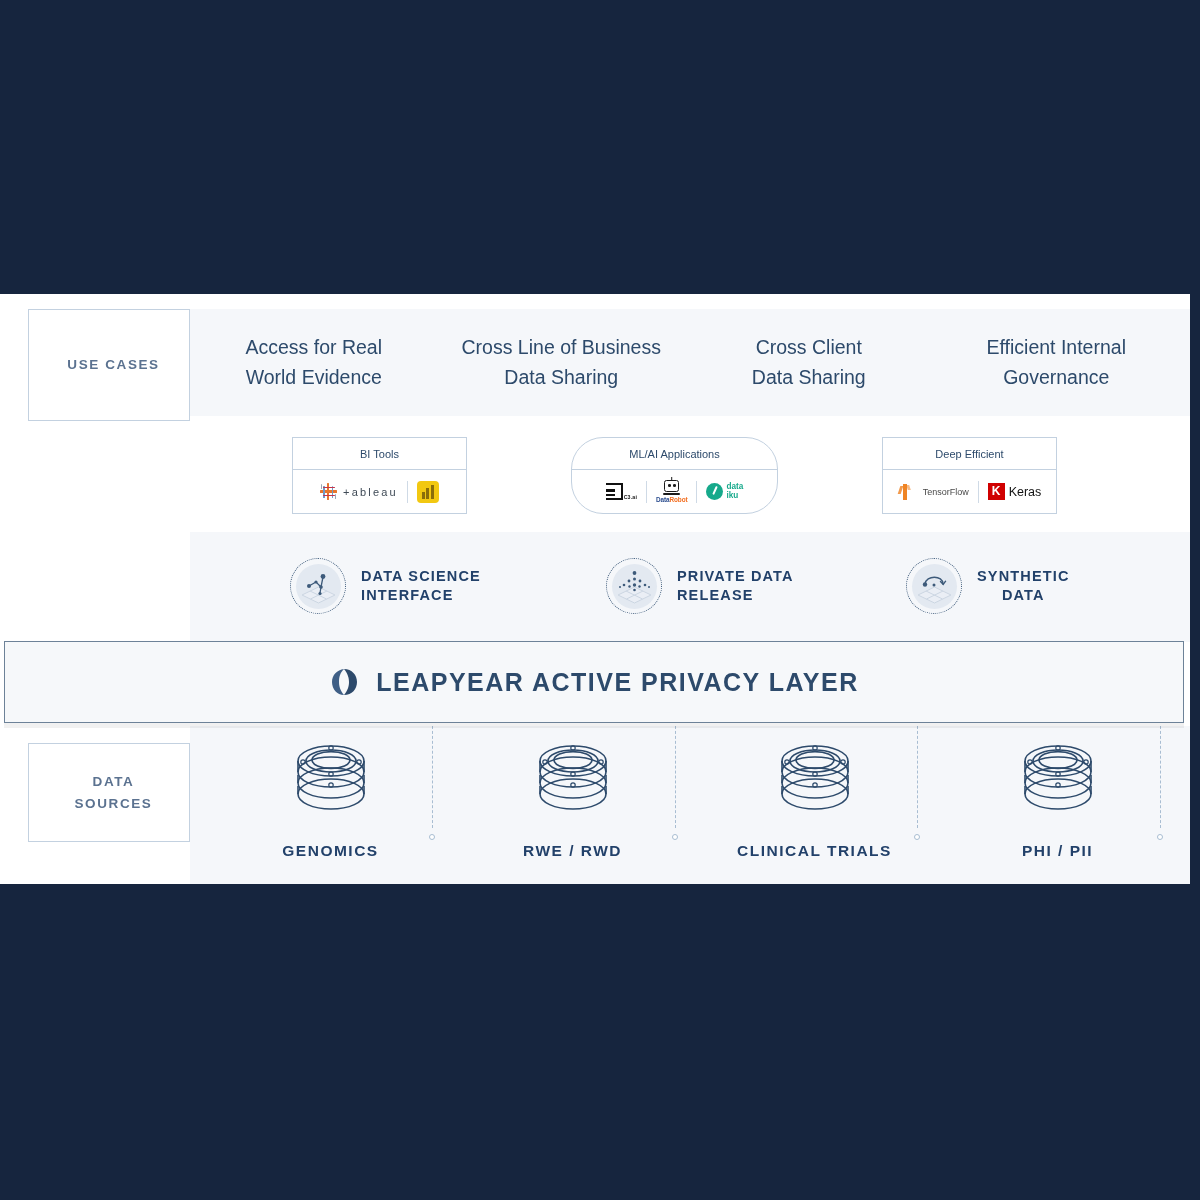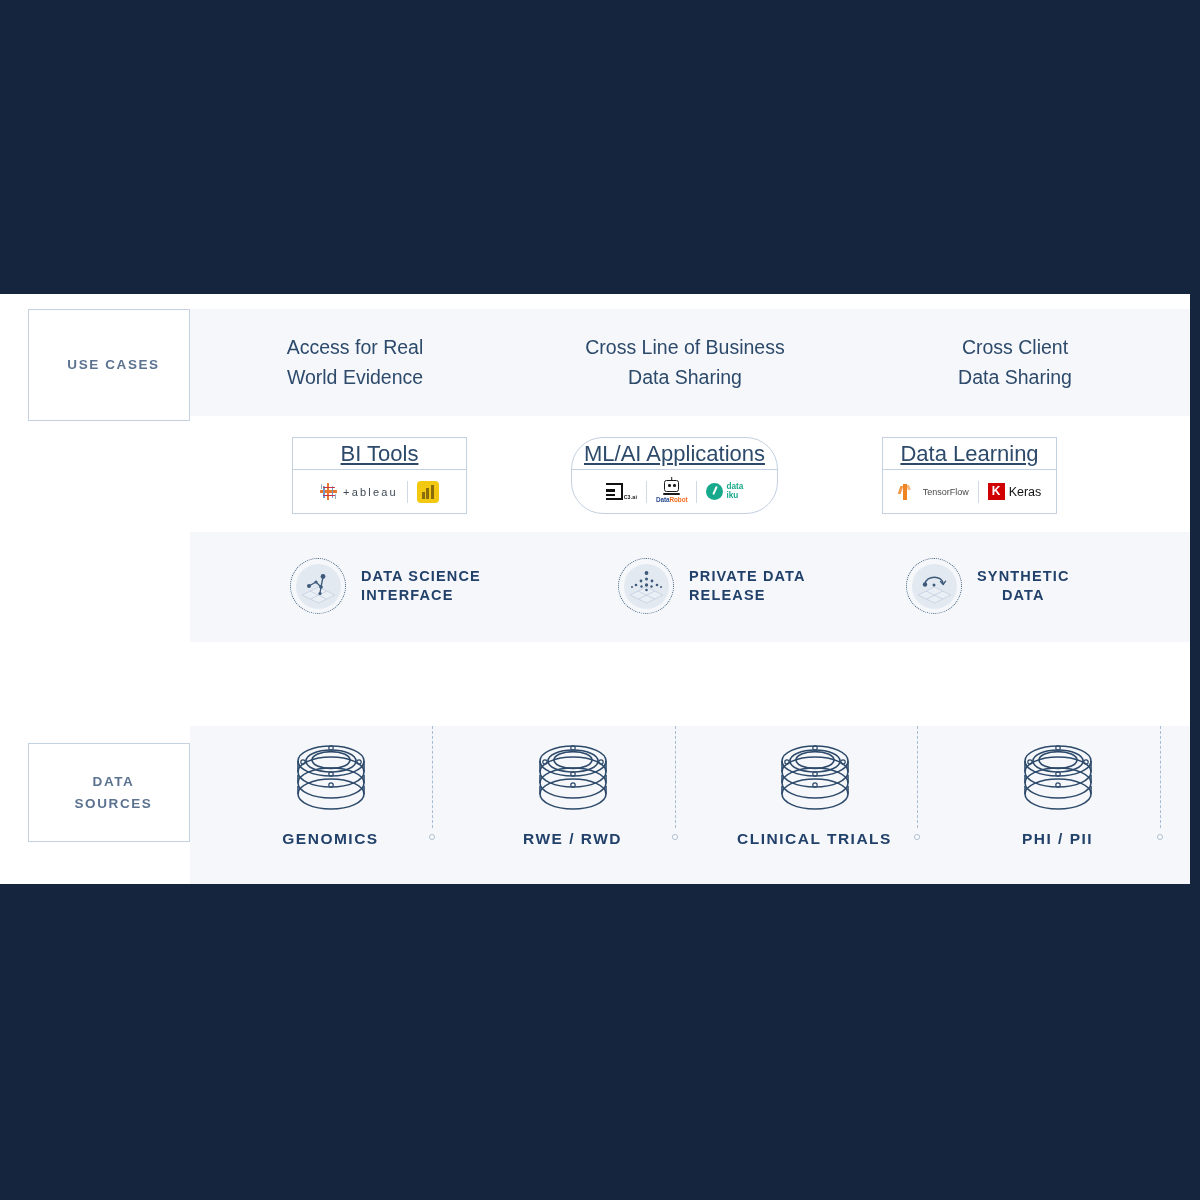--- a/index.html
+++ b/index.html
@@ -69,23 +69,22 @@
   .appcard {
     position: absolute; top: 16px;
     border: 1px solid #c3d1e0;
     background: #ffffff;
   }
   .appcard-title {
     height: 32px;
     border-bottom: 1px solid #c3d1e0;
     display: flex; align-items: center; justify-content: center;
     color: #2d4a6b;
-    font-size: 22px;
+    font-size: 11px;
     font-family: "Liberation Sans Narrow", "Liberation Sans", sans-serif;
-    text-decoration: underline;
   }
   .appcard-logos {
     height: 43px;
     display: flex; align-items: center; justify-content: center;
   }
   .logo-slot {
     display: flex; align-items: center; justify-content: center;
     height: 30px; padding: 0 9px;
   }
   .logo-div { width: 1px; height: 22px; background: #cfdae6; }
@@ -212,21 +211,21 @@
   .dashline {
     position: absolute; top: 0; width: 1px; height: 102px;
     border-left: 1.4px dashed #a8bdd2;
   }
   .dashdot {
     position: absolute; width: 6px; height: 6px; border-radius: 50%;
     border: 1.2px solid #a8bdd2; background: #fff;
   }
   .source { position: absolute; top: 10px; text-align: center; }
   .source-label {
-    margin-top: 8px; color: #22416a; font-size: 15.5px; font-weight: bold;
+    margin-top: 20px; color: #22416a; font-size: 15.5px; font-weight: bold;
     letter-spacing: 1.5px;
     font-family: "Liberation Sans Narrow", "Liberation Sans", sans-serif;
   }
 </style>
 </head>
 <body>
 
 <div id="stage">
   <div id="canvas">
 
@@ -242,20 +241,22 @@
 SOURCES</span>
     </div>
 
     <div id="usecases-row">
       <div class="usecase">Access for Real
 World Evidence</div>
       <div class="usecase">Cross Line of Business
 Data Sharing</div>
       <div class="usecase">Cross Client
 Data Sharing</div>
+      <div class="usecase">Efficient Internal
+Governance</div>
     </div>
 
     <div id="apps-row">
 
       <div class="appcard" style="left:102px; width:175px;">
         <div class="appcard-title">BI Tools</div>
         <div class="appcard-logos">
           <div class="logo-slot">
             <div class="lg-tableau">
               <span class="tab-mark">
@@ -307,21 +308,21 @@
             <div class="lg-diku">
               <span class="diku-mark"></span>
               <span class="diku-txt" style="white-space:pre-line">data
 iku</span>
             </div>
           </div>
         </div>
       </div>
 
       <div class="appcard" style="left:692px; width:175px;">
-        <div class="appcard-title">Data Learning</div>
+        <div class="appcard-title">Deep Efficient</div>
         <div class="appcard-logos">
           <div class="logo-slot">
             <div class="lg-tf">
               <span class="tf-mark">
                 <i style="left:5px;top:0;width:4px;height:16px;"></i>
                 <i style="left:1px;top:2px;width:3.4px;height:8px;transform:skewX(-18deg);opacity:.82"></i>
                 <i style="left:9px;top:1px;width:3.4px;height:5px;transform:skewX(18deg);opacity:.55"></i>
               </span>
               <span class="tf-txt">TensorFlow</span>
             </div>
@@ -358,21 +359,21 @@
                   <circle cx="25" cy="23" r="1.8"></circle>
                 <circle cx="24" cy="29.5" r="1.6"></circle>
               </g>
             </svg>
           </span>
         </span>
         <span class="product-label">DATA SCIENCE
 INTERFACE</span>
       </div>
 
-      <div class="product" style="left:428px;">
+      <div class="product" style="left:416px;">
         <span class="product-ring">
           <span class="product-disc">
             <svg width="45" height="45" viewBox="0 0 45 45">
               <g opacity="0.55" fill="none" stroke="#b9c6d6" stroke-width="1">
                 <path d="M22.5 23 L39 31 L22.5 39 L6 31 Z" fill="#f0f3f8"></path>
                 <path d="M14 27 L30.5 35 M31 27 L14.5 35"></path>
               </g>
               <g fill="#3d5a7a">
                 <circle cx="22.5" cy="9" r="1.9"></circle>
                 <circle cx="22.5" cy="15" r="1.5"></circle>
@@ -519,13 +520,22 @@
             <circle cx="72" cy="26" r="2.2"></circle>
               <circle cx="44" cy="38" r="2.2"></circle>
             <circle cx="44" cy="49" r="2.2"></circle>
           </g>
         </svg>
         <div class="source-label">PHI / PII</div>
       </div>
     </div>
   </div>
 
+  <div id="privacy-banner">
+    <span class="ly-mark">
+      <svg width="30" height="30" viewBox="0 0 30 30">
+        <path d="M15 2 C23 2, 28 8, 28 15 C28 22, 23 28, 15 28 C19 23, 20 19, 20 15 C20 11, 19 7, 15 2 Z" fill="#2d4a6b"></path>
+        <path d="M15 2 C8 3, 3 8, 3 15 C3 22, 8 28, 15 28 C11 23, 10 19, 10 15 C10 10, 11 6, 15 2 Z" fill="#3f5f86"></path>
+      </svg>
+    </span>
+    <span class="txt">LEAPYEAR ACTIVE PRIVACY LAYER</span>
+  </div>
 </div>
 
 </body></html>

